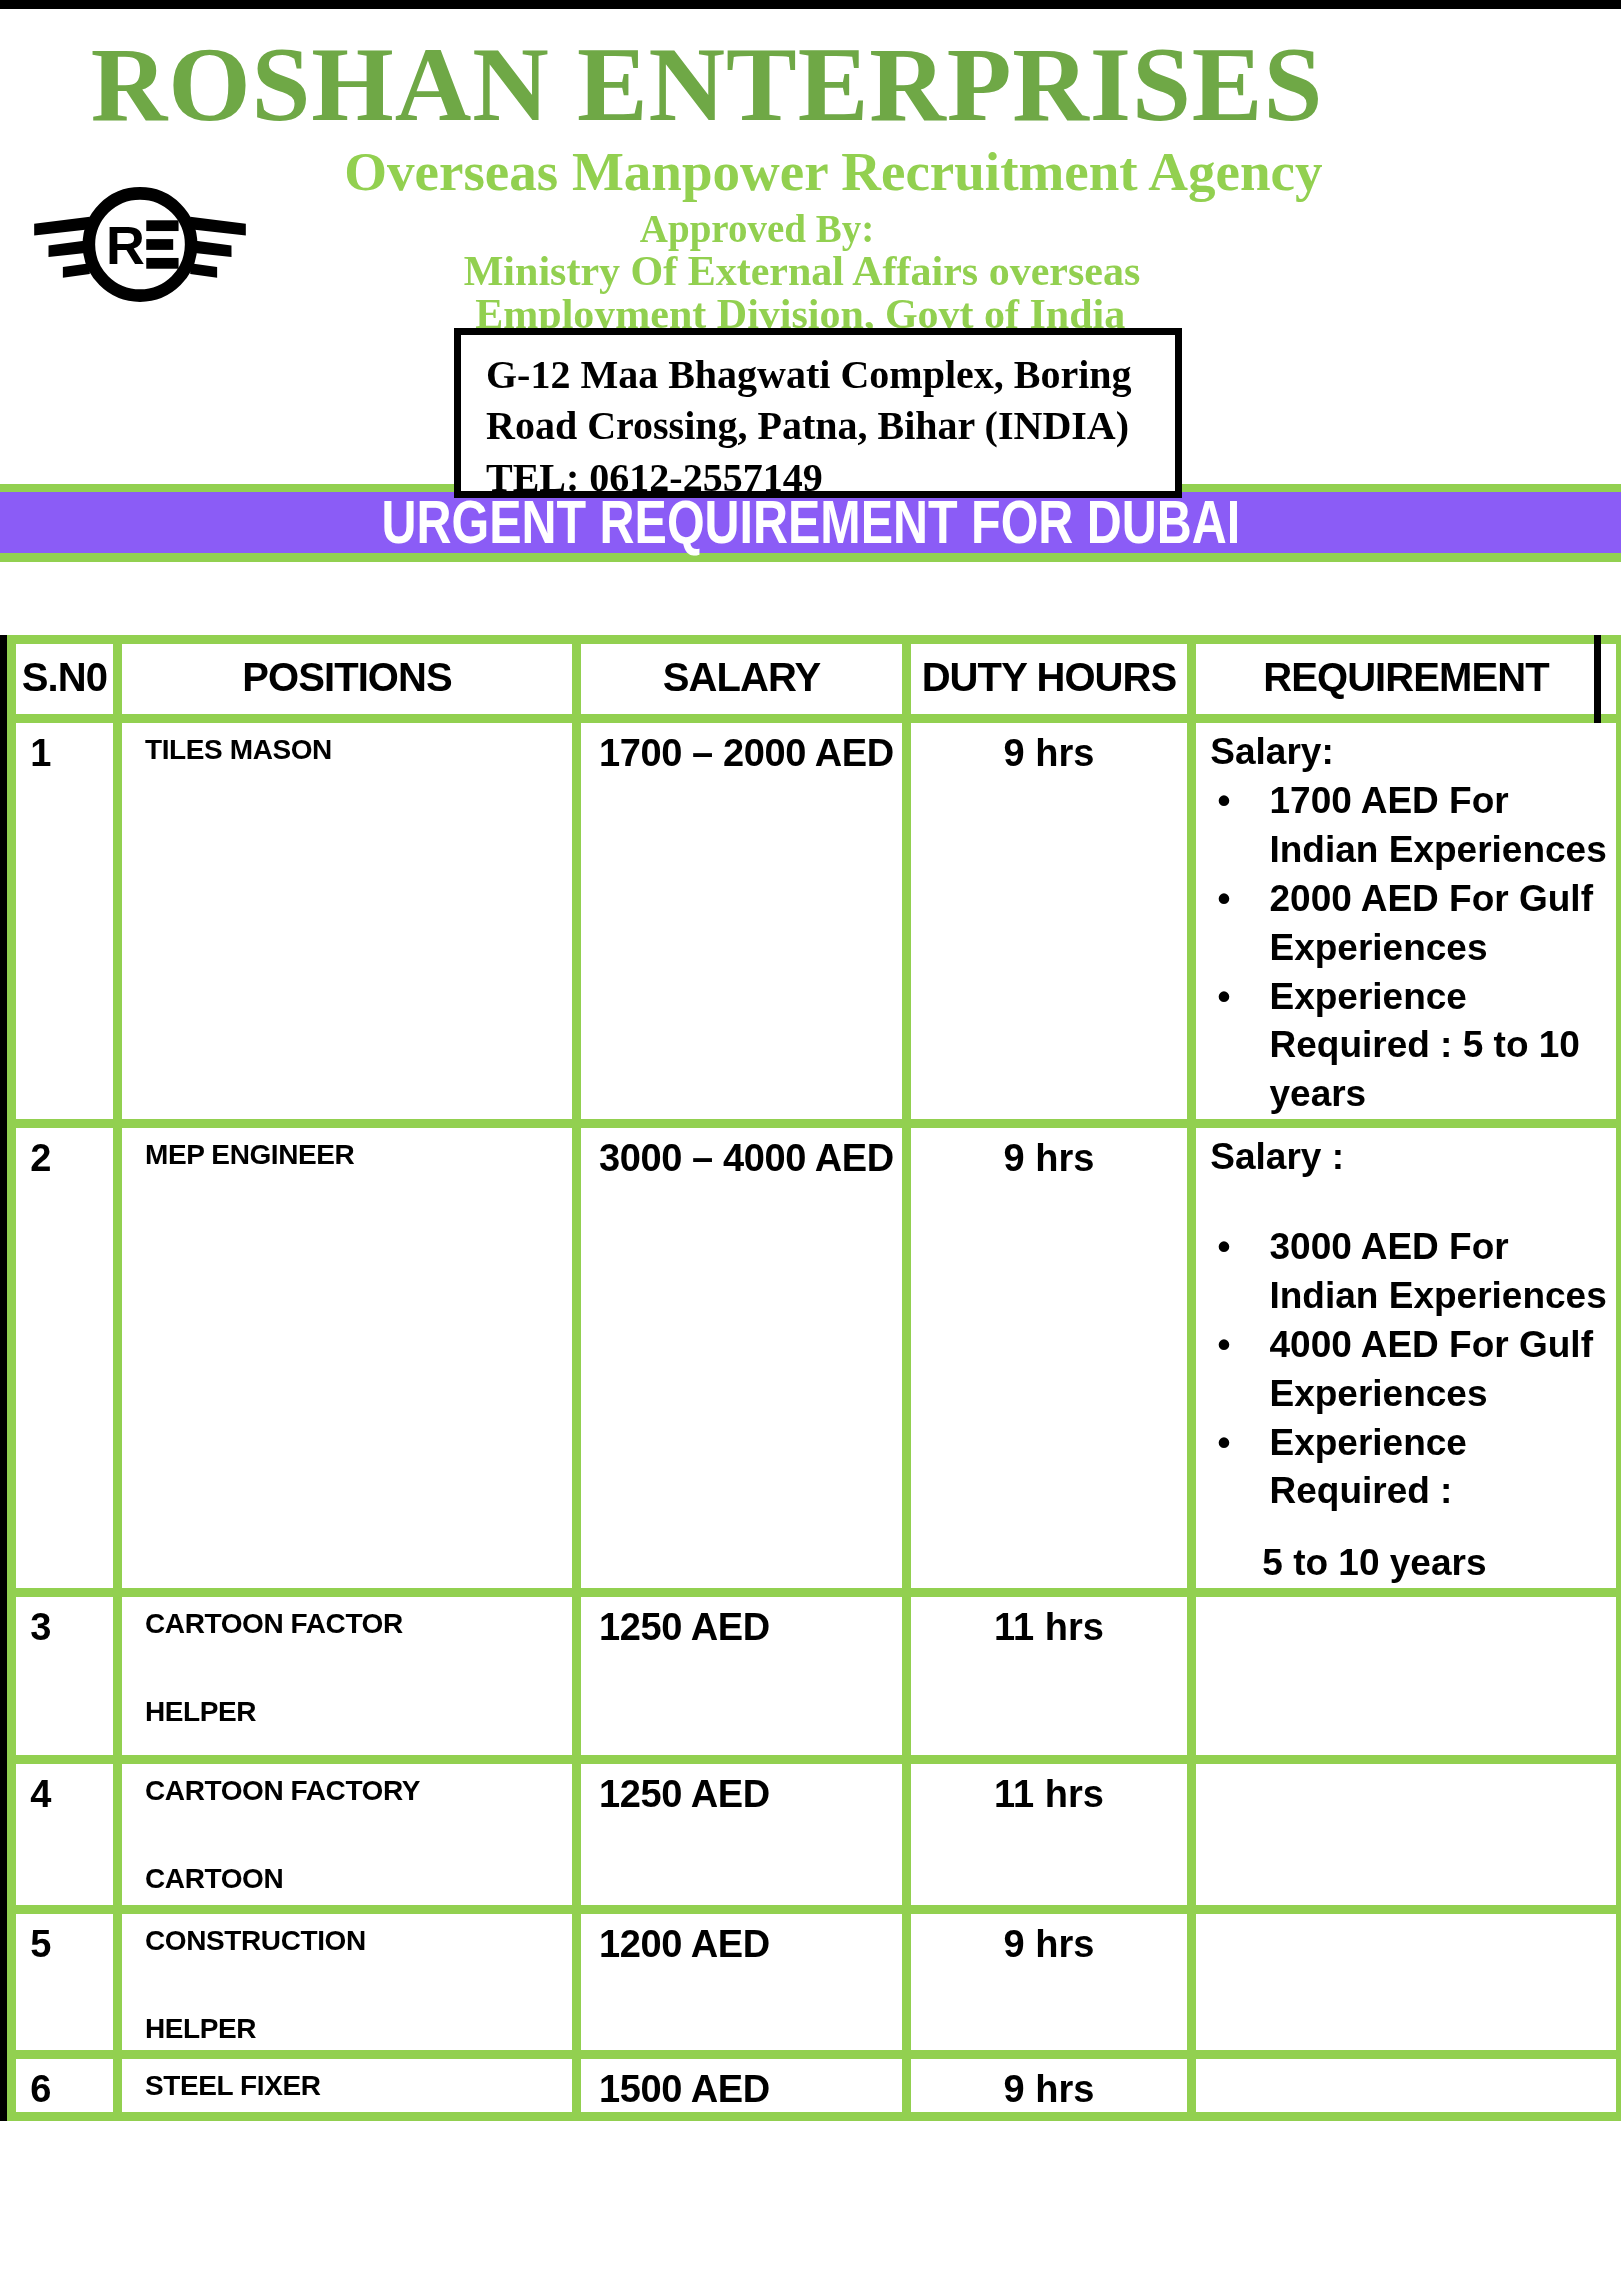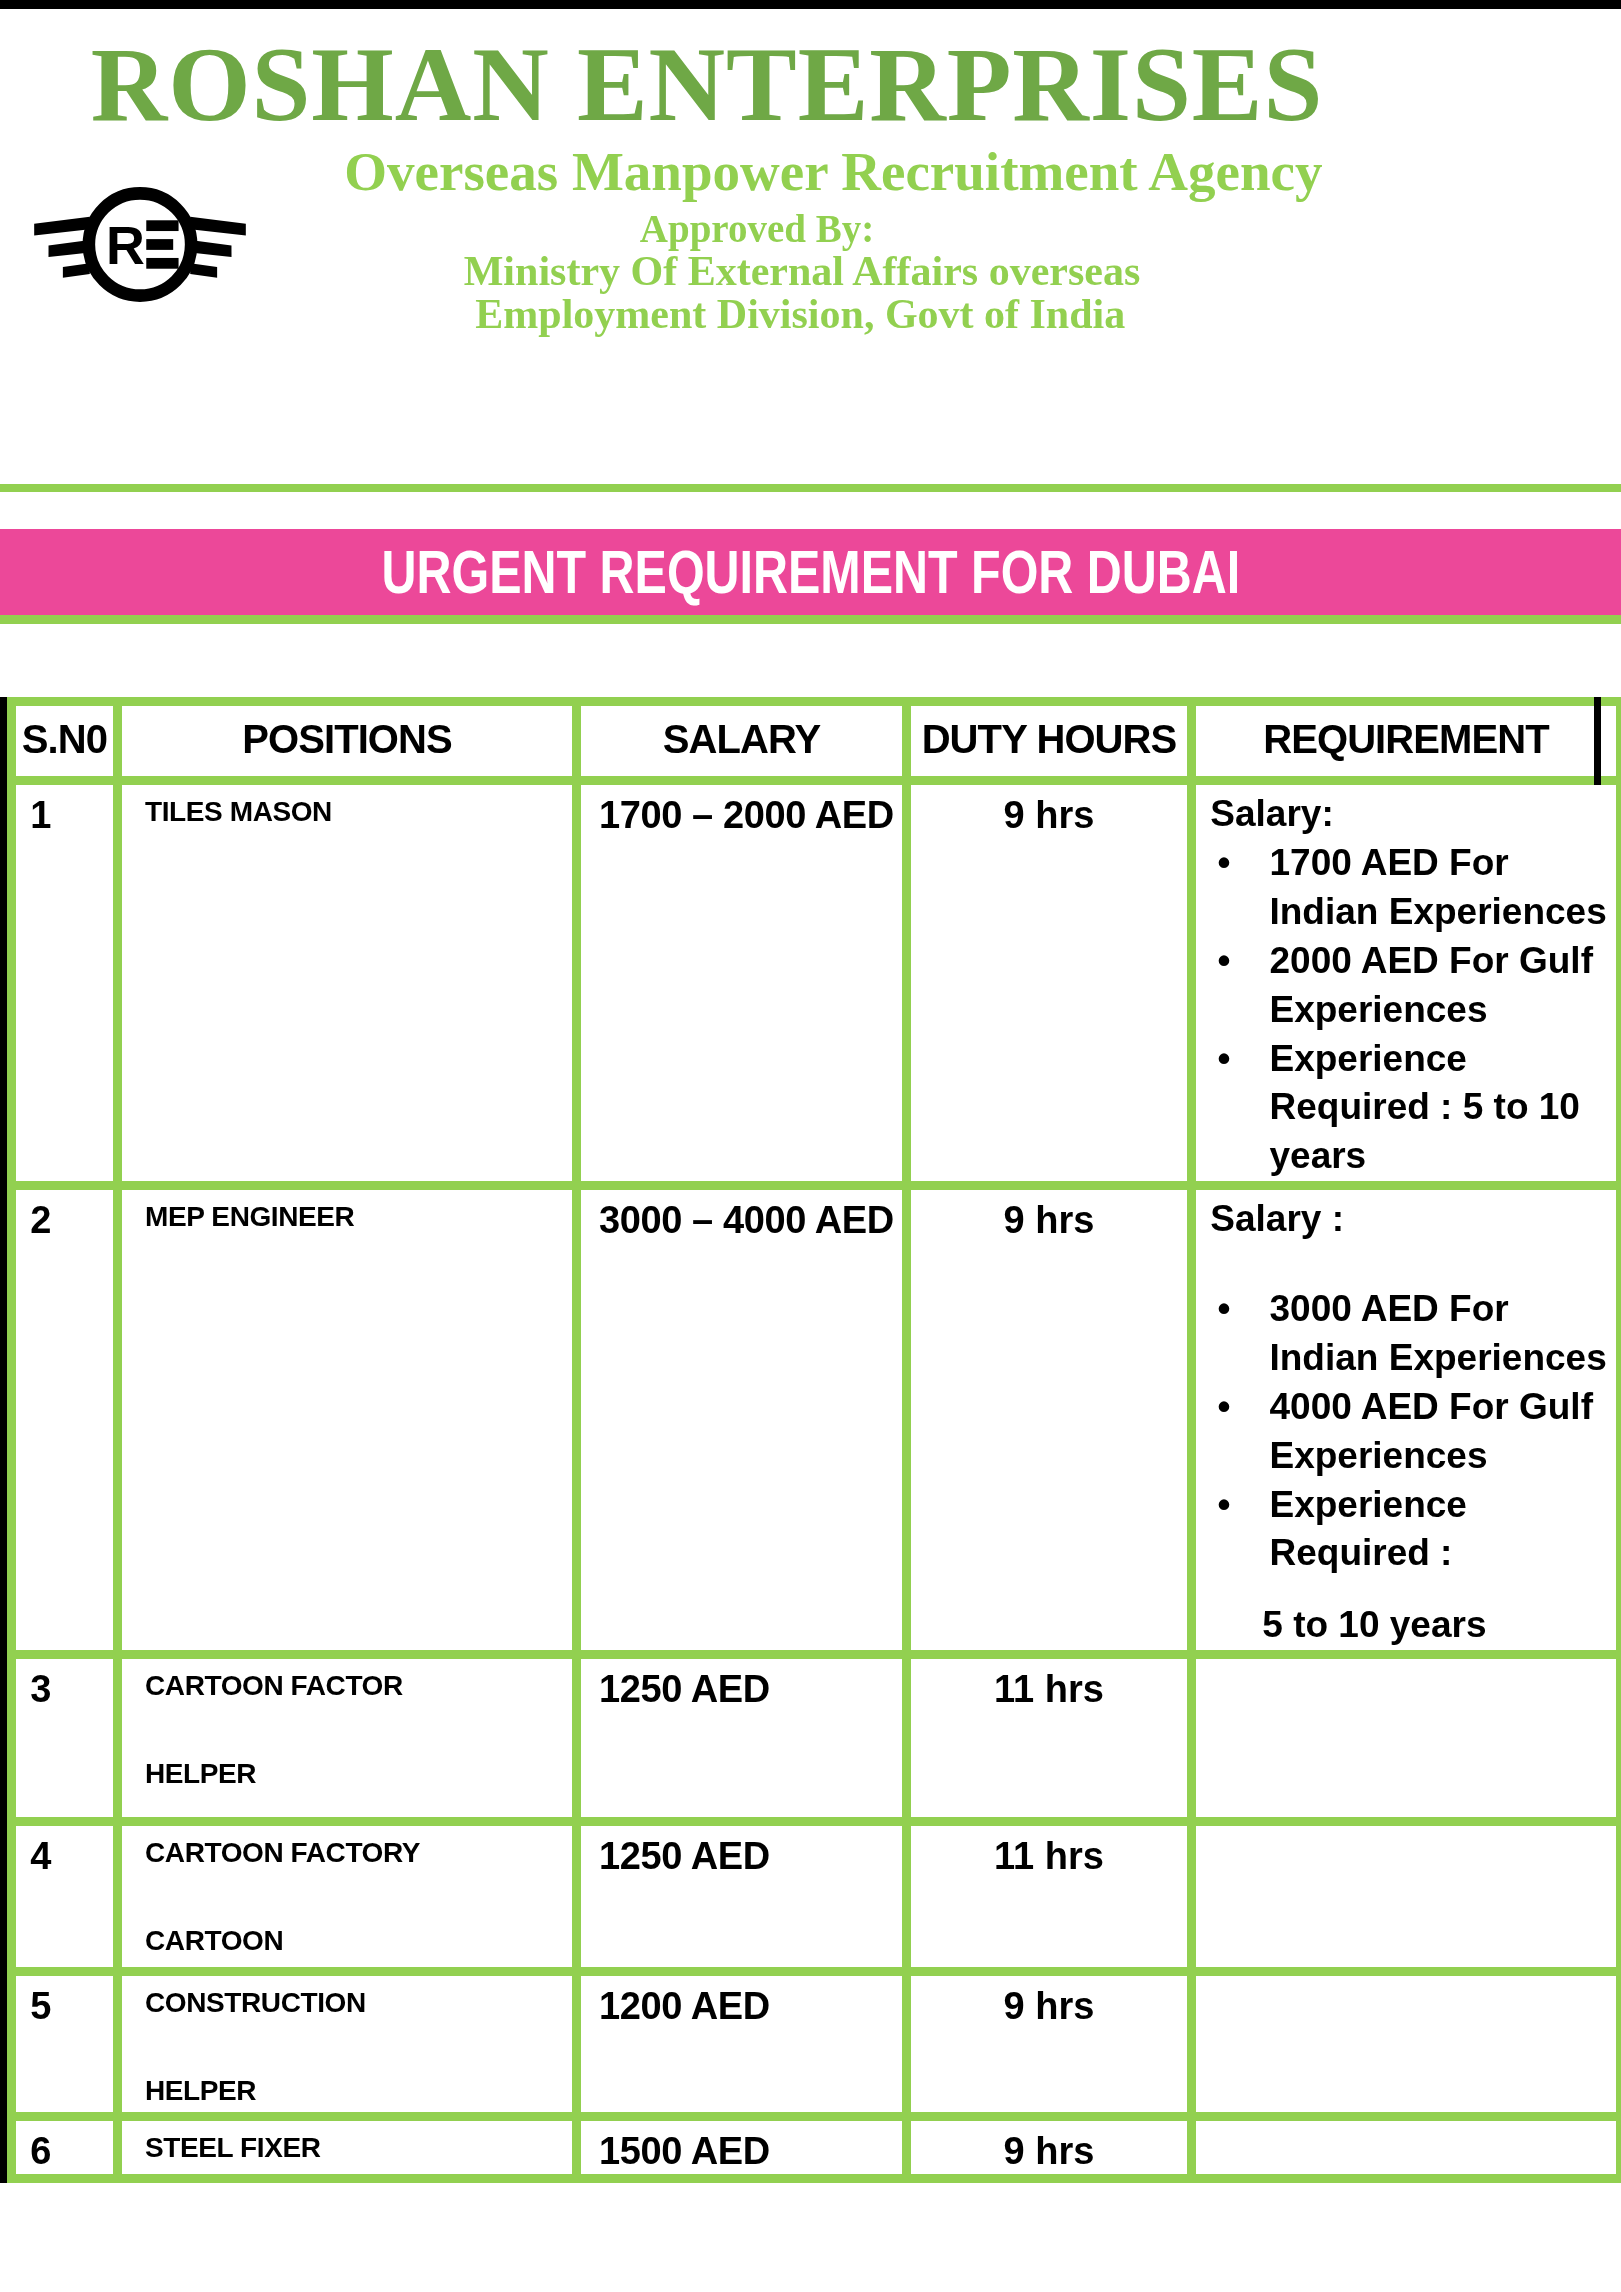--- a/index.html
+++ b/index.html
@@ -23,21 +23,21 @@
     font-family:"Liberation Serif",serif;font-weight:bold;font-size:42px;color:var(--green-light);}
   .logo{position:absolute;top:161px;left:27px;}
   .address-box{position:absolute;top:319px;left:454px;width:728px;height:170px;
     box-sizing:border-box;border:7.2px solid #000;background:#fff;
     padding:14.3px 9px 0 25px;font-family:"Liberation Serif",serif;font-weight:bold;
     font-size:40px;line-height:1.28;}
 
   
   .strip{height:8px;background:var(--green-light);}
   .strip2{height:9px;background:var(--green-light);}
-  .banner{height:86px;background:#ec4899;display:flex;align-items:center;justify-content:center;margin-top:37px;}
+  .banner{height:61px;background:#8b5cf6;display:flex;align-items:center;justify-content:center;}
   .banner-text{color:#fff;font-weight:bold;font-size:51px;letter-spacing:0px;
     transform:scaleY(1.18) scaleX(0.95);transform-origin:center;}
 
   .gap-above-table{height:73px;}
 
   
   .table-wrap{position:relative;width:1601px;border-left:7.2px solid #000;box-sizing:border-box;}
   table.jobs{border-collapse:collapse;table-layout:fixed;width:1608px;}
   table.jobs th,table.jobs td{border:9px solid var(--green-light);vertical-align:top;
     box-sizing:border-box;overflow:hidden;}
@@ -90,20 +90,25 @@
     <path d="M182 52 L244 60 L244 73 L182 66 Z" fill="#000"></path>
     <path d="M182 78 L228 84 L228 97 L182 92 Z" fill="#000"></path>
     <path d="M182 104 L212 108 L212 120 L182 116 Z" fill="#000"></path>
 
     <text x="88" y="105" font-family="Liberation Sans, sans-serif" font-weight="bold" font-size="60" fill="#000">R</text>
     <rect x="133" y="56" width="36" height="12" fill="#000"></rect>
     <rect x="133" y="77" width="30" height="12" fill="#000"></rect>
     <rect x="133" y="98" width="36" height="12" fill="#000"></rect>
   </svg>
 
+  <div class="address-box">
+    <div>G-12 Maa Bhagwati Complex, Boring</div>
+    <div>Road Crossing, Patna, Bihar (INDIA)</div>
+    <div>TEL: 0612-2557149</div>
+  </div>
 </div>
 
 <div class="strip"></div>
 <div class="banner">
   <div class="banner-text">URGENT REQUIREMENT FOR DUBAI</div>
 </div>
 <div class="strip2"></div>
 
 <div class="gap-above-table"></div>
 

